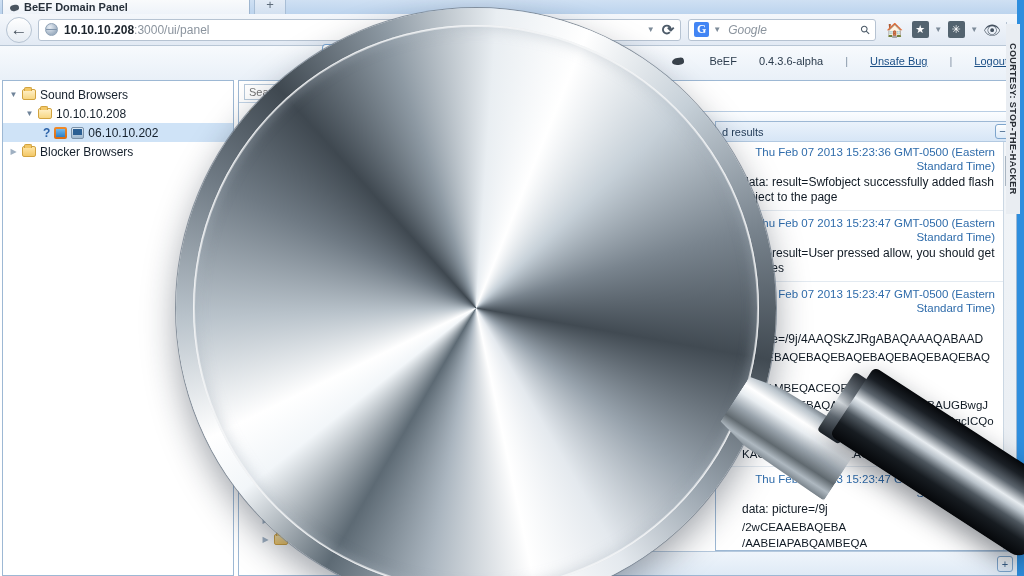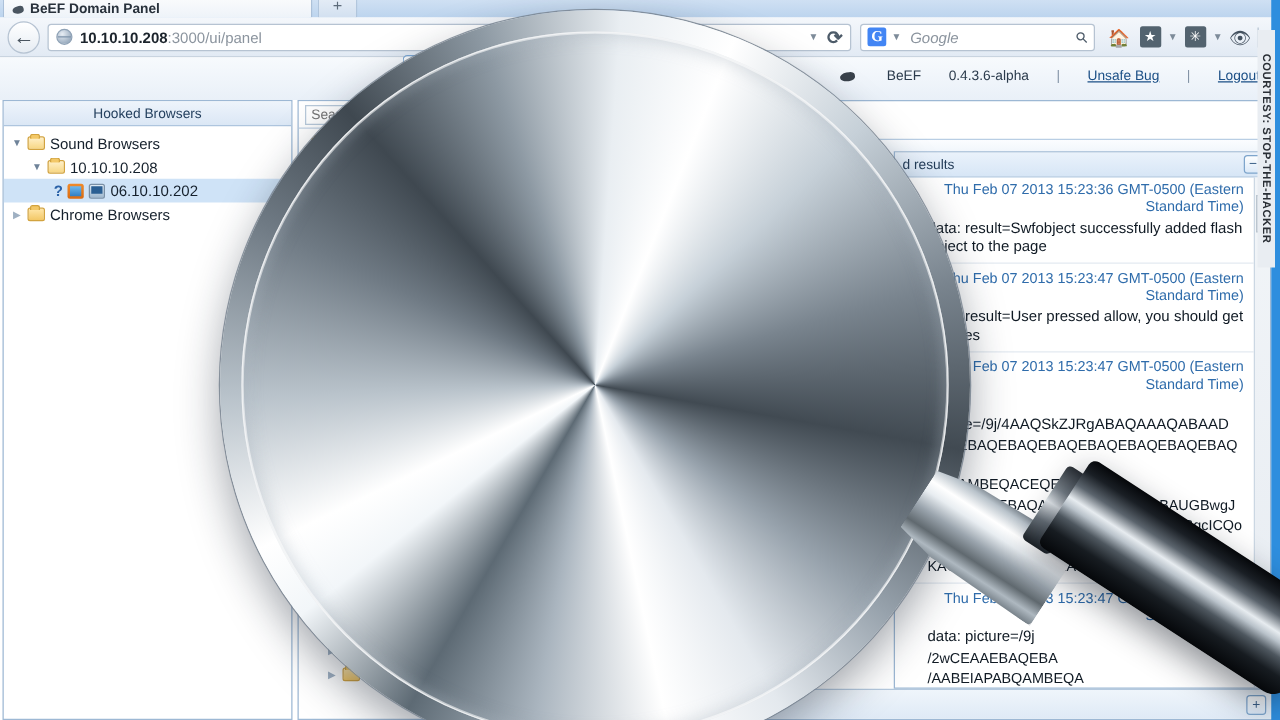--- a/index.html
+++ b/index.html
@@ -379,42 +379,41 @@
         <span class="meta-sep">|</span>
         <a href="#">Unsafe Bug</a>
         <span class="meta-sep">|</span>
         <a href="#">Logout</a>
       </div>
     </div>
 
     <div class="panels">
 
       <div class="pane pane-left">
-        <div class="pane-hd">Hooked Browsers</div>
         <div class="tree">
           <div class="tnode ind1">
             <span class="arrow-d">▼</span>
             <span class="folder open"></span>
             <span>Sound Browsers</span>
           </div>
           <div class="tnode ind2">
             <span class="arrow-d">▼</span>
             <span class="folder open"></span>
             <span>10.10.10.208</span>
           </div>
           <div class="tnode ind3 sel">
             <span class="qmark">?</span>
             <span class="winico"></span>
             <span class="dispico"></span>
             <span>06.10.10.202</span>
           </div>
           <div class="tnode ind1">
             <span class="arrow-r">▶</span>
             <span class="folder"></span>
-            <span>Chrome Browsers</span>
+            <span>Blocker Browsers</span>
           </div>
         </div>
       </div>
 
       <div class="pane pane-mid">
         <div class="filterbar">
           <input class="filter-input" placeholder="Search" style="">
         </div>
         <div class="mod-list">
           <div class="mrow">

